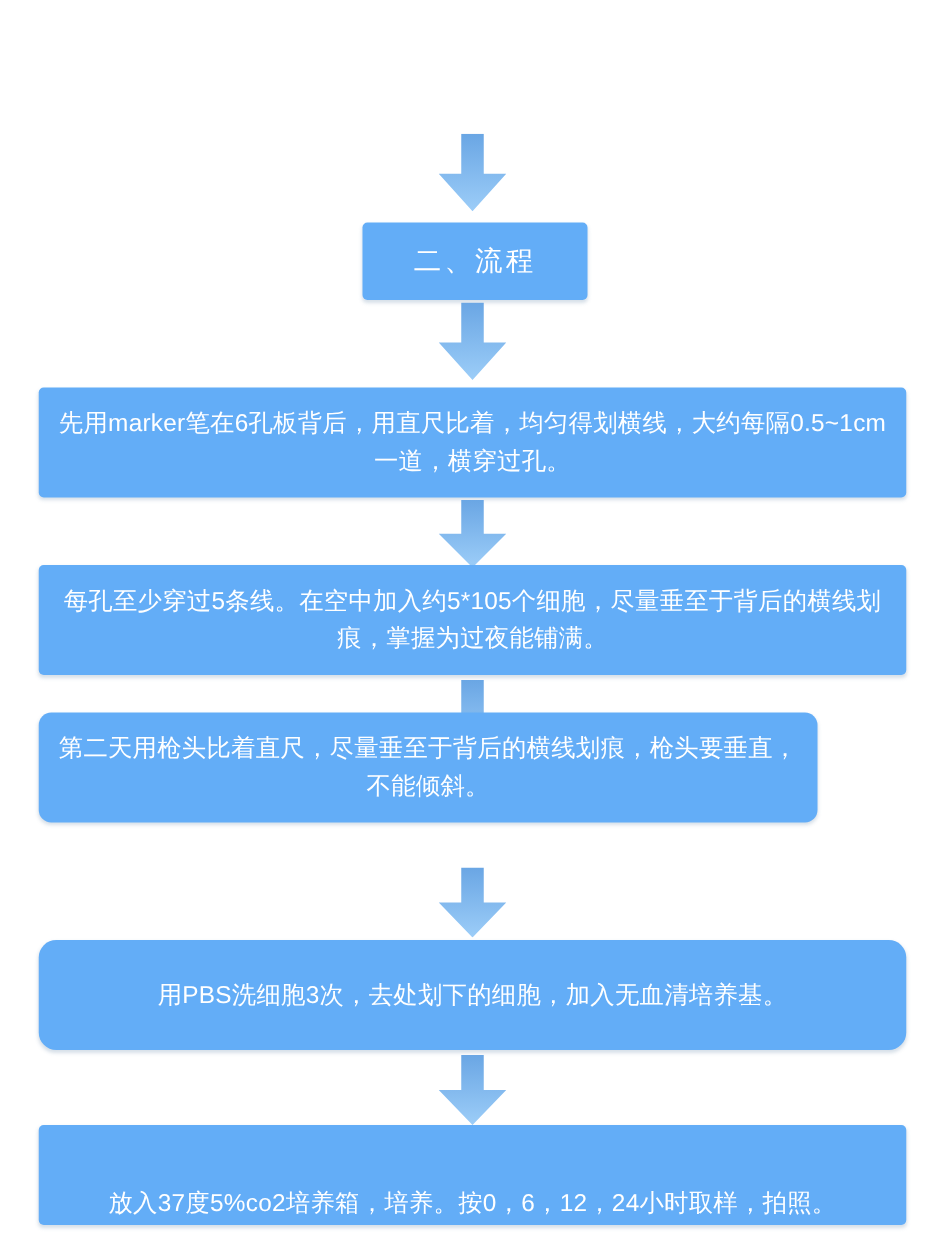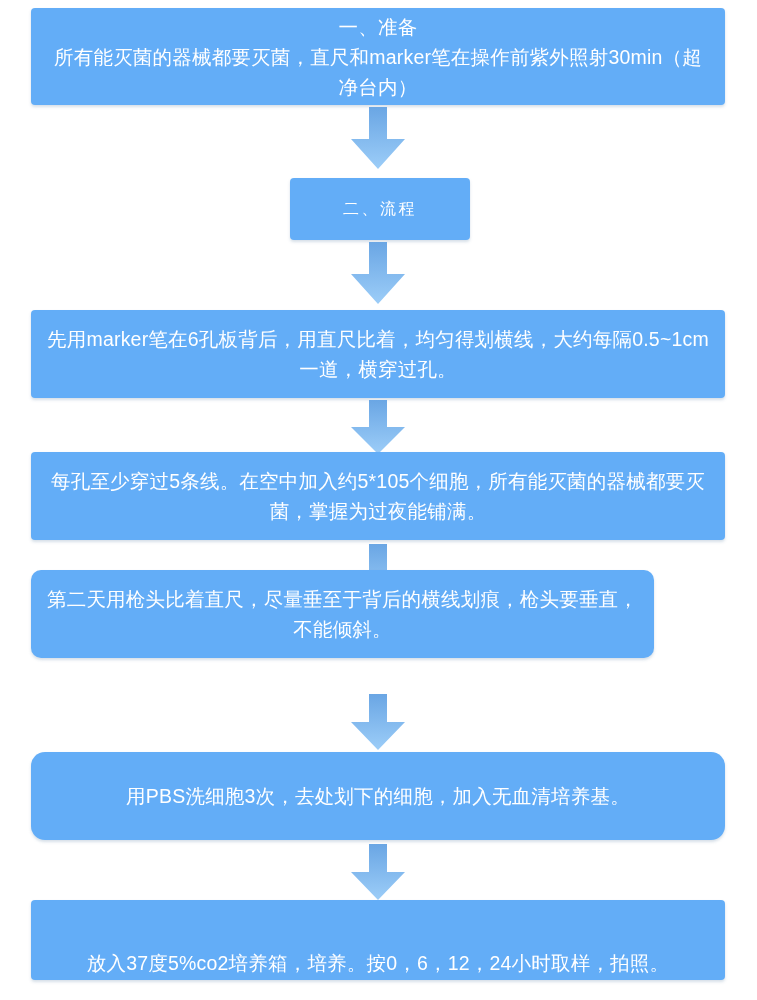--- a/index.html
+++ b/index.html
@@ -36,44 +36,40 @@
     width: 100%;
     font-size: 19.5px;
     line-height: 30px;
     letter-spacing: 0.2px;
     white-space: pre-line;
     font-weight: 400;
   }
   
   .node.narrow .node-text {
     letter-spacing: 2.5px;
-    font-size: 16px;
+    font-size: 22px;
   }
 
   
   .arrow {
     position: absolute;
     width: 54px;
     height: 58px;
   }
   .arrow svg {
     display: block;
     width: 100%;
     height: 100%;
   }
 </style>
 </head>
 <body>
 
 <div id="flowchart">
 
-  <div class="node" style="left:31px; top:8px; width:694px; height:97px;">
-    <span class="node-text">一、准备
-所有能灭菌的器械都要灭菌，直尺和marker笔在操作前紫外照射30min（超净台内）</span>
-  </div>
 
   <div class="arrow" style="left:351px; top:107px; width:54px; height:62px;">
     <svg viewBox="0 0 54 62" preserveAspectRatio="none" aria-hidden="true">
       <defs>
         <linearGradient id="ag1" x1="0" y1="0" x2="0" y2="1">
           <stop offset="0%" stop-color="#6aa6e4"></stop>
           <stop offset="100%" stop-color="#9ccdf8"></stop>
         </linearGradient>
       </defs>
       <polygon points="18,0 36,0 36,32 54,32 27,62 0,32 18,32" fill="url(#ag1)"></polygon>
@@ -106,21 +102,21 @@
         <linearGradient id="ag3" x1="0" y1="0" x2="0" y2="1">
           <stop offset="0%" stop-color="#6aa6e4"></stop>
           <stop offset="100%" stop-color="#9ccdf8"></stop>
         </linearGradient>
       </defs>
       <polygon points="18,0 36,0 36,27 54,27 27,54 0,27 18,27" fill="url(#ag3)"></polygon>
     </svg>
   </div>
 
   <div class="node" style="left:31px; top:452px; width:694px; height:88px;">
-    <span class="node-text">每孔至少穿过5条线。在空中加入约5*105个细胞，所有能灭菌的器械都要灭菌，掌握为过夜能铺满。</span>
+    <span class="node-text">每孔至少穿过5条线。在空中加入约5*105个细胞，尽量垂至于背后的横线划痕，掌握为过夜能铺满。</span>
   </div>
 
   <div class="arrow" style="left:351px; top:544px; width:54px; height:56px;">
     <svg viewBox="0 0 54 56" preserveAspectRatio="none" aria-hidden="true">
       <defs>
         <linearGradient id="ag4" x1="0" y1="0" x2="0" y2="1">
           <stop offset="0%" stop-color="#6aa6e4"></stop>
           <stop offset="100%" stop-color="#9ccdf8"></stop>
         </linearGradient>
       </defs>

